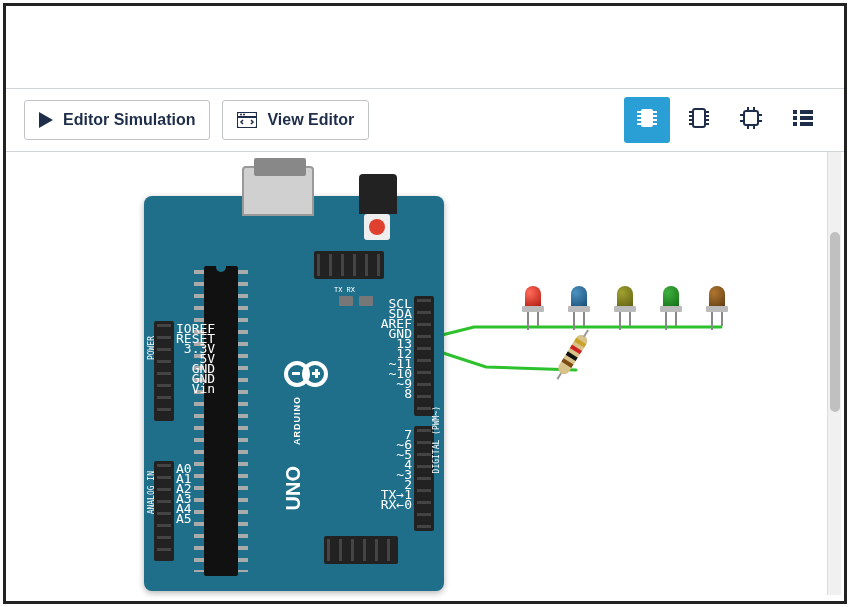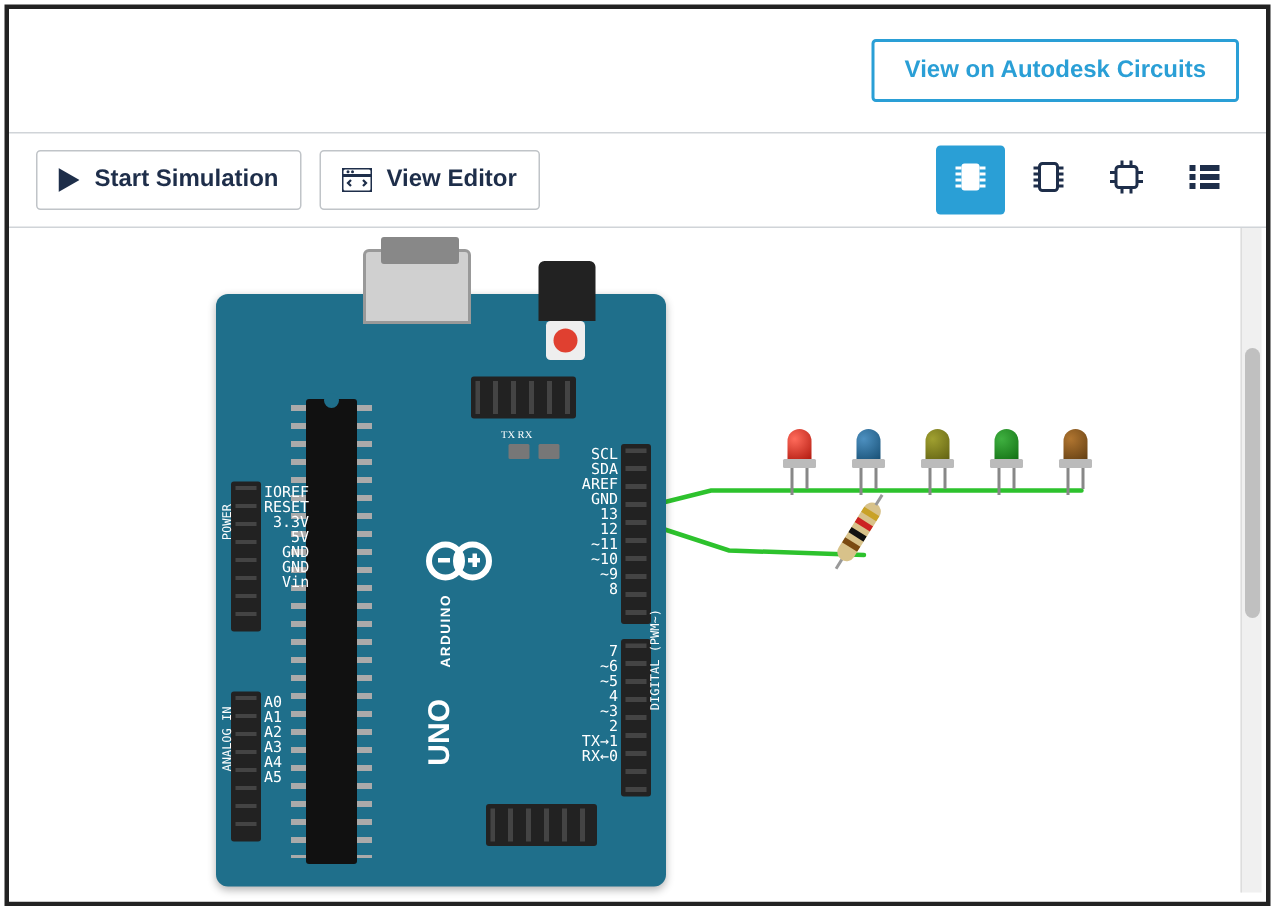--- a/index.html
+++ b/index.html
@@ -177,21 +177,21 @@
     .headers.h6-top { top: 55px; right: 60px; width: 70px; height: 28px; }
     .headers.h6-mid { top: 340px; right: 46px; width: 74px; height: 28px; }
     .pinholes {
       position: absolute; inset: 3px;
       background: repeating-linear-gradient(to bottom, #444 0 3px, #222 3px 12px);
     }
     .pinholes.h { background: repeating-linear-gradient(to right, #444 0 3px, #222 3px 12px); }
     .label {
       position: absolute;
       color: #fff;
-      font-size: 10px;
+      font-size: 13px;
       font-family: monospace;
       line-height: 10px;
       text-align: right;
     }
     .label.left-power { top: 128px; left: 32px; text-align: right; }
     .label.left-analog { top: 268px; left: 32px; }
     .label.right-top { top: 103px; right: 32px; }
     .label.right-bot { top: 234px; right: 32px; text-align: right;}
     .label-vert {
       position: absolute;
@@ -249,21 +249,21 @@
       top: 270px; left: 138px;
       color: #fff;
       font-size: 20px;
       font-weight: bold;
       writing-mode: vertical-rl;
       transform: rotate(180deg);
     }
     .tx-rx {
       position:absolute;
       top: 90px; left: 190px;
-      color:#fff; font-size:7px; font-family:Liberation Serif, serif;
+      color:#fff; font-size:7px; font-family:Liberation Mono, monospace;
     }
     .little-block {
       position: absolute;
       width: 14px; height: 10px;
       background: #777;
       border-radius: 1px;
     }
     
     .led {
       position: absolute;
@@ -347,32 +347,29 @@
       height: 180px;
       background: #c0c0c0;
       border-radius: 5px;
     }
   </style>
 </head>
 <body>
 
 <div class="frame">
 
-  <div class="header-row">
-    <button class="view-btn">View on Autodesk Circuits</button>
-  </div>
 
   <div class="toolbar">
     <button class="btn">
       <span class="ic">
         <svg width="14" height="16" viewBox="0 0 14 16">
             <polygon points="0,0 14,8 0,16" fill="#1e2e4a"></polygon>
           </svg>
       </span>
-      <span>Start Simulation</span>
+      <span>Editor Simulation</span>
     </button>
     <button class="btn">
       <span class="ic">
         <svg width="20" height="16" viewBox="0 0 20 16">
           <rect x="0" y="0" width="20" height="16" rx="2" fill="none" stroke="#1e2e4a" stroke-width="2"></rect>
           <line x1="0" y1="5" x2="20" y2="5" stroke="#1e2e4a" stroke-width="2"></line>
           <circle cx="4" cy="2.5" r="1" fill="#1e2e4a"></circle>
           <circle cx="7" cy="2.5" r="1" fill="#1e2e4a"></circle>
           <path d="M6 12 L4 10 L6 8 M14 12 L16 10 L14 8" stroke="#1e2e4a" stroke-width="1.5" fill="none"></path>
         </svg>

